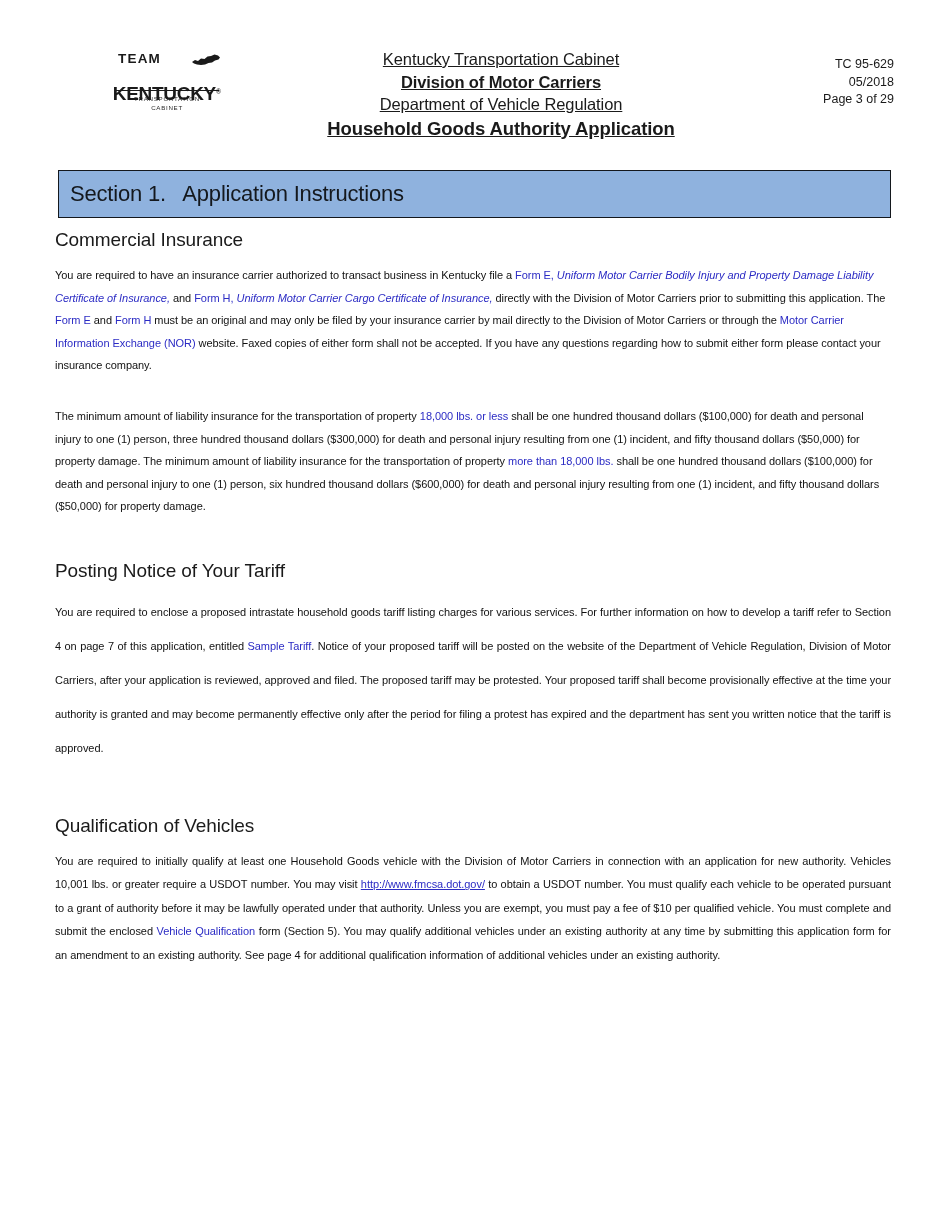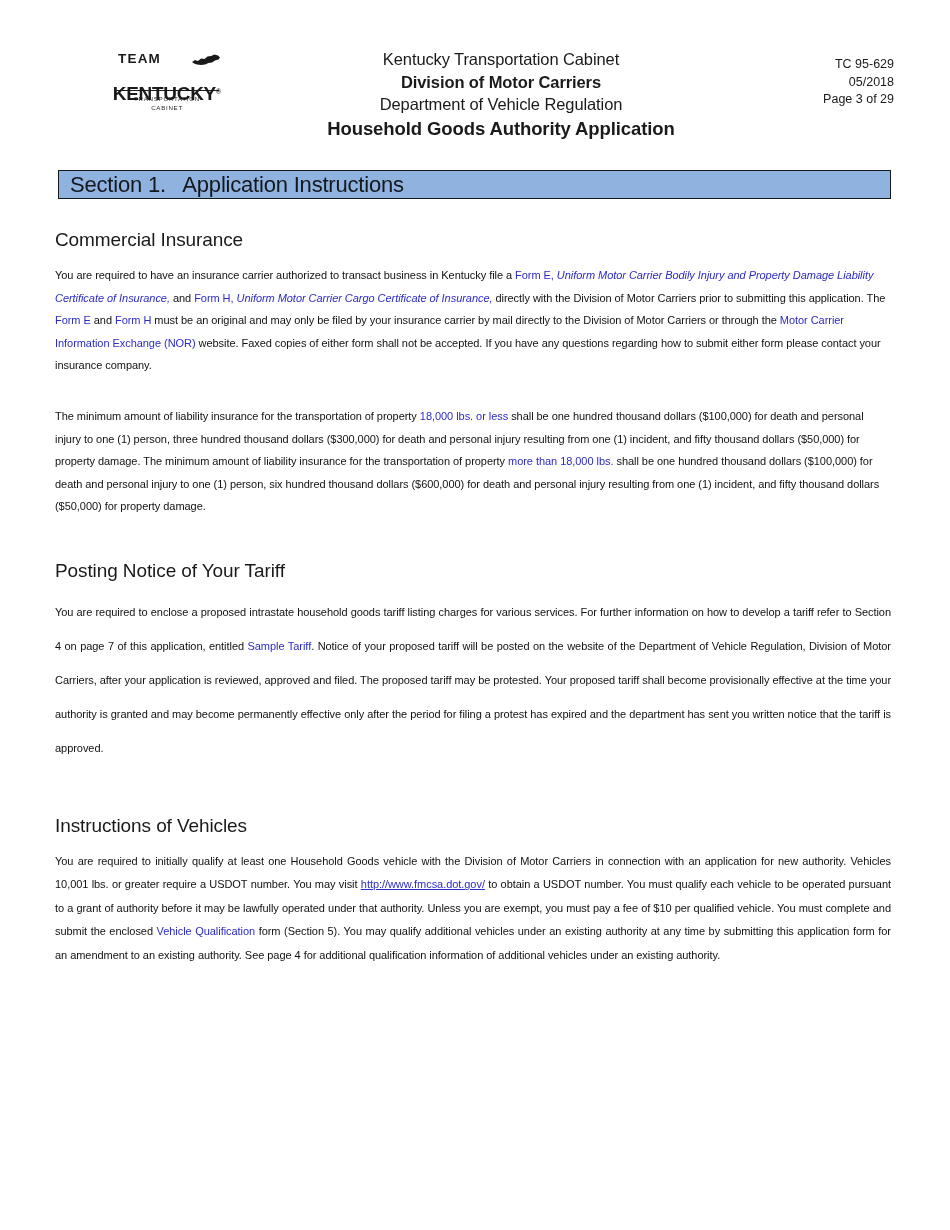--- a/index.html
+++ b/index.html
@@ -90,20 +90,21 @@
     left: 215px;
     top: 0;
     width: 540px;
     text-align: center;
   }
   .title-line {
     font-size: 16.5px;
     line-height: 22.5px;
     color: #1a1a1a;
     letter-spacing: -0.1px;
+    text-decoration: underline;
   }
   .title-line.bold {
     font-weight: bold;
   }
   .title-line.big {
     font-size: 18.5px;
     font-weight: bold;
     line-height: 25px;
   }
 
@@ -116,21 +117,21 @@
     line-height: 17.5px;
     color: #1a1a1a;
   }
 
   
   .section-bar {
     position: absolute;
     left: 58px;
     top: 170px;
     width: 833px;
-    height: 29px;
+    height: 48px;
     background: #8FB2DE;
     border: 1.6px solid #14181d;
     box-sizing: border-box;
     display: flex;
     align-items: center;
   }
   .section-bar-text {
     font-size: 22px;
     color: #14181d;
     padding-left: 11px;
@@ -230,18 +231,18 @@
     <p class="para"><span>The minimum amount of liability insurance for the transportation of property </span><span class="lk">18,000 lbs. or less</span><span> shall be one hundred thousand dollars ($100,000) for death and personal injury to one (1) person, three hundred thousand dollars ($300,000) for death and personal injury resulting from one (1) incident, and fifty thousand dollars ($50,000) for property damage. The minimum amount of liability insurance for the transportation of property </span><span class="lk">more than 18,000 lbs.</span><span> shall be one hundred thousand dollars ($100,000) for death and personal injury to one (1) person, six hundred thousand dollars ($600,000) for death and personal injury resulting from one (1) incident, and fifty thousand dollars ($50,000) for property damage.</span></p>
 
     <div class="gap-md"></div>
 
     <h2 class="subhead">Posting Notice of Your Tariff</h2>
 
     <p class="para justify"><span>You are required to enclose a proposed intrastate household goods tariff listing charges for various services. For further information on how to develop a tariff refer to Section 4 on page 7 of this application, entitled </span><span class="lk">Sample Tariff</span><span>. Notice of your proposed tariff will be posted on the website of the Department of Vehicle Regulation, Division of Motor Carriers, after your application is reviewed, approved and filed. The proposed tariff may be protested. Your proposed tariff shall become provisionally effective at the time your authority is granted and may become permanently effective only after the period for filing a protest has expired and the department has sent you written notice that the tariff is approved.</span></p>
 
     <div class="gap-lg"></div>
 
-    <h2 class="subhead">Instructions of Vehicles</h2>
+    <h2 class="subhead">Qualification of Vehicles</h2>
 
     <p class="para justify-tight last"><span>You are required to initially qualify at least one Household Goods vehicle with the Division of Motor Carriers in connection with an application for new authority. Vehicles 10,001 lbs. or greater require a USDOT number. You may visit </span><span class="lk-u">http://www.fmcsa.dot.gov/</span><span> to obtain a USDOT number. You must qualify each vehicle to be operated pursuant to a grant of authority before it may be lawfully operated under that authority. Unless you are exempt, you must pay a fee of $10 per qualified vehicle. You must complete and submit the enclosed </span><span class="lk">Vehicle Qualification</span><span> form (Section 5). You may qualify additional vehicles under an existing authority at any time by submitting this application form for an amendment to an existing authority. See page 4 for additional qualification information of additional vehicles under an existing authority.</span></p>
 
   </div>
 </div>
 
 </body></html>

